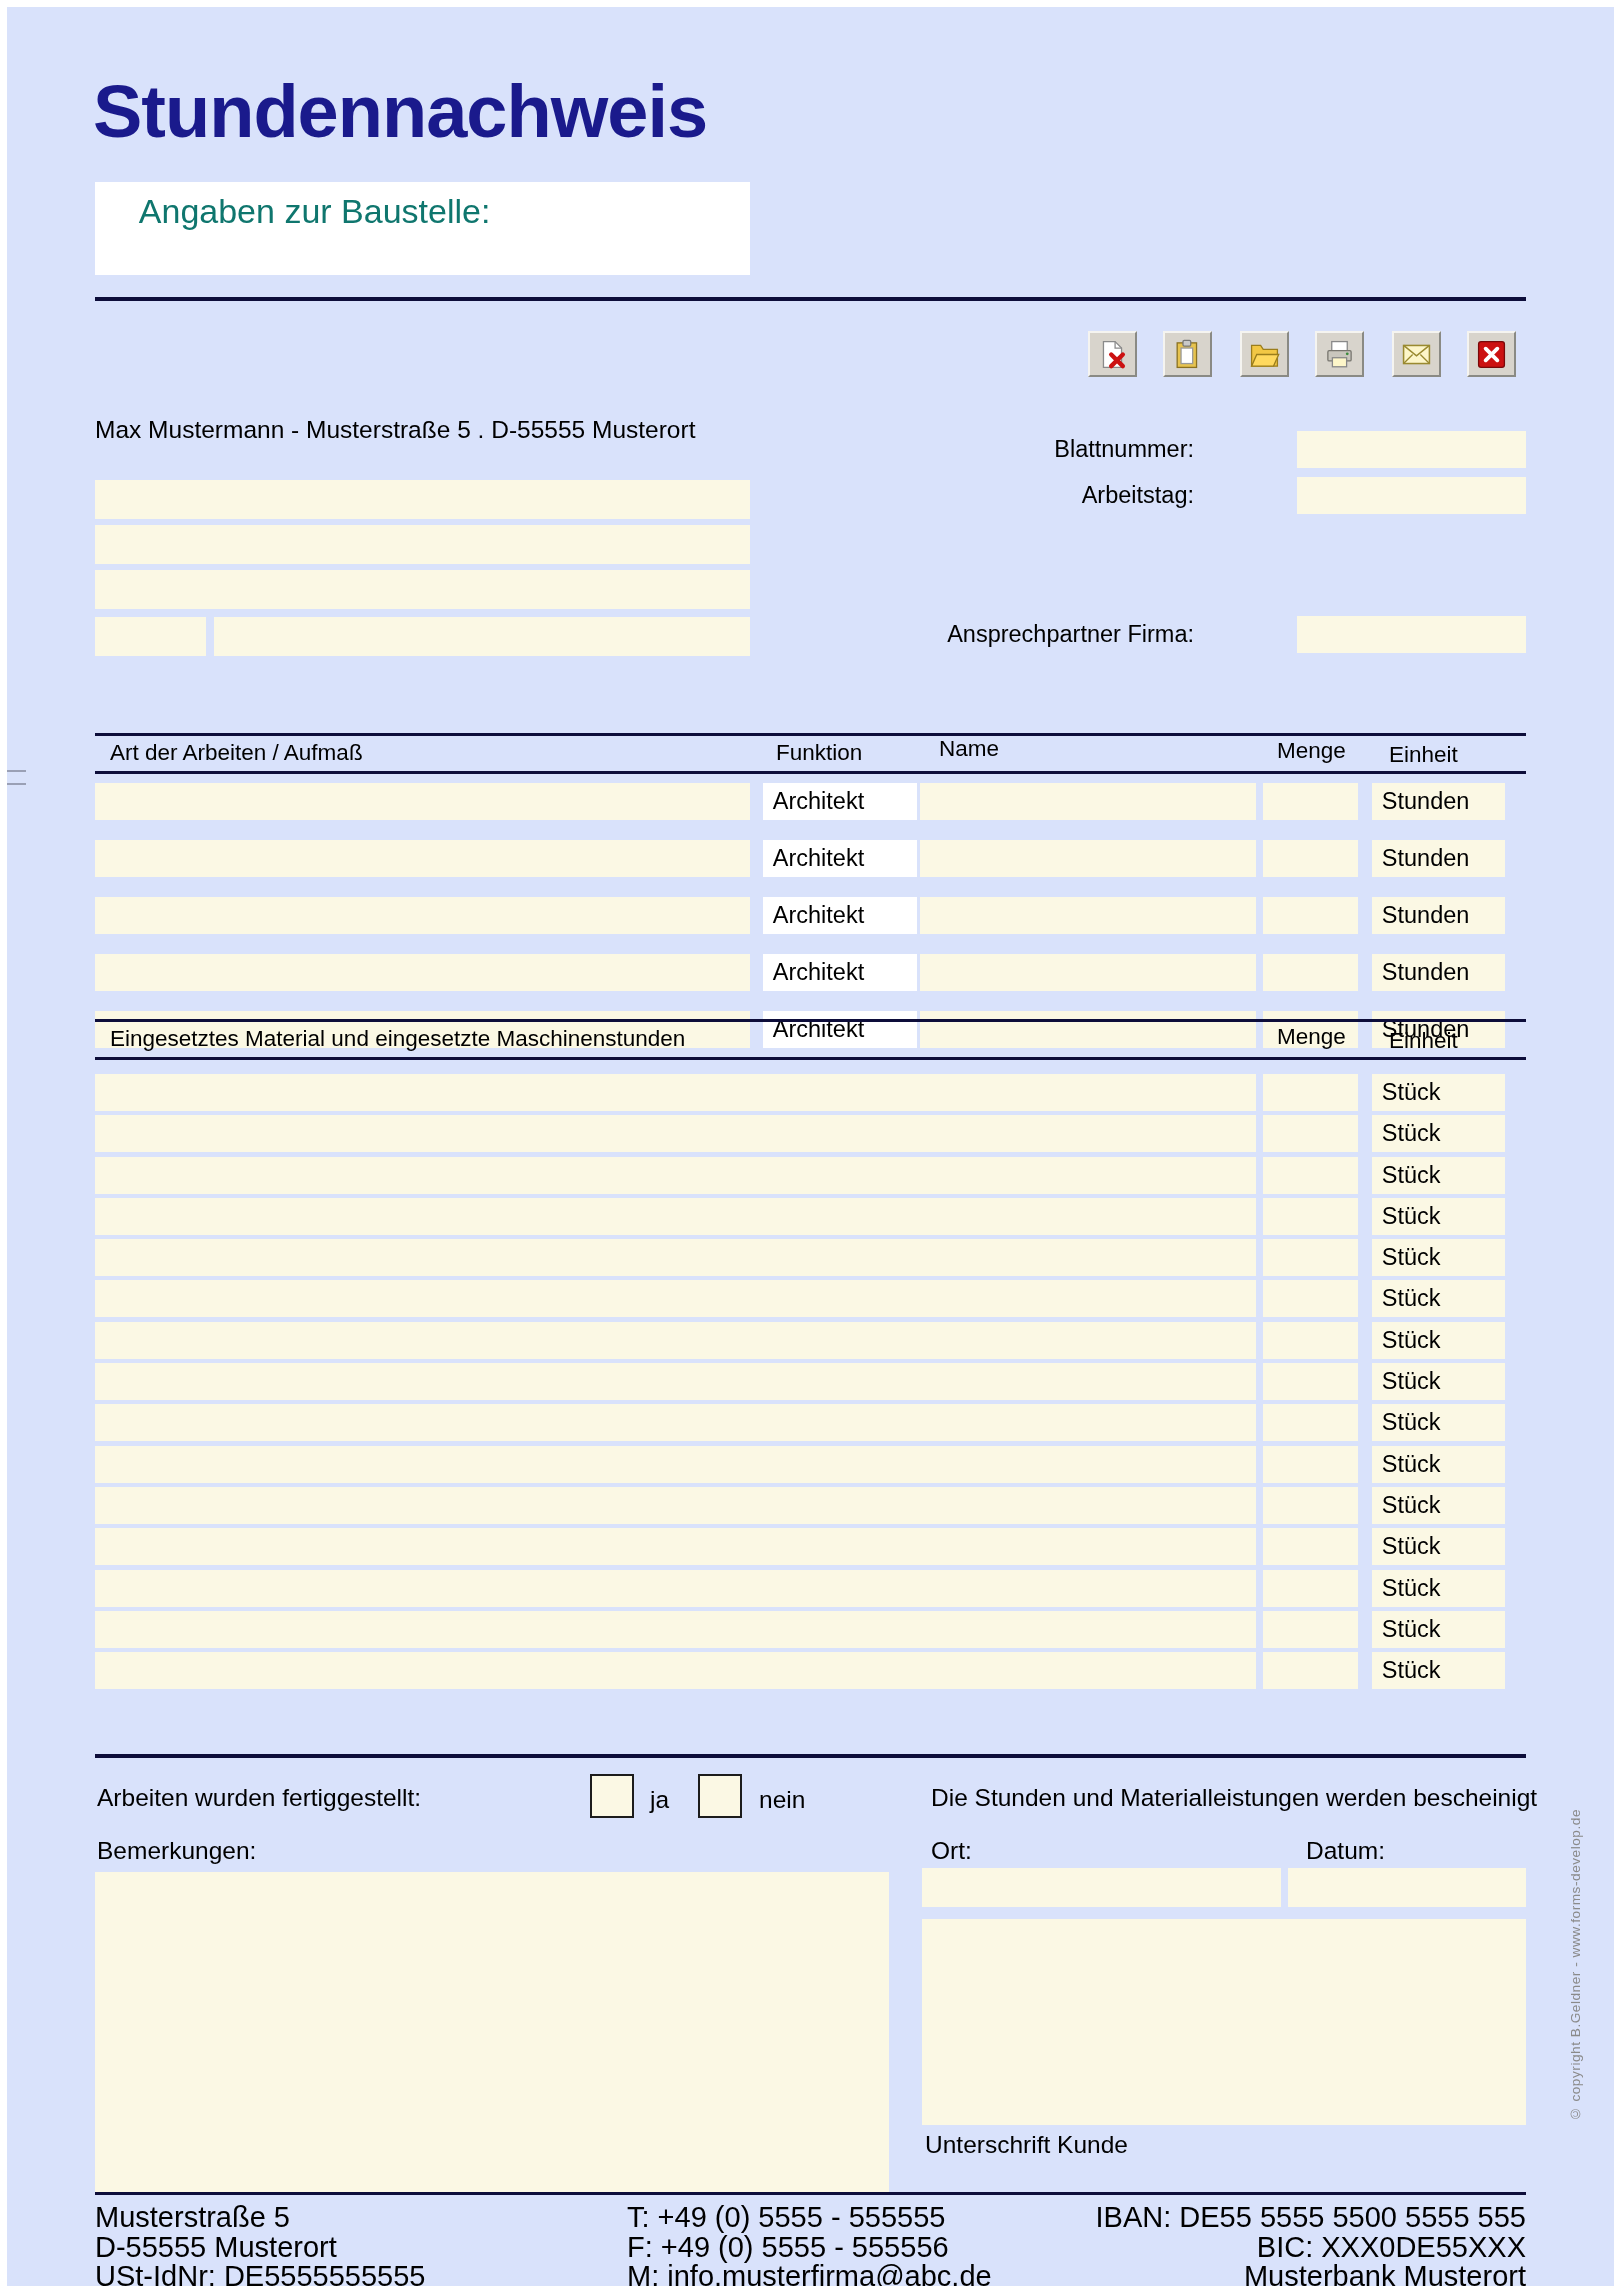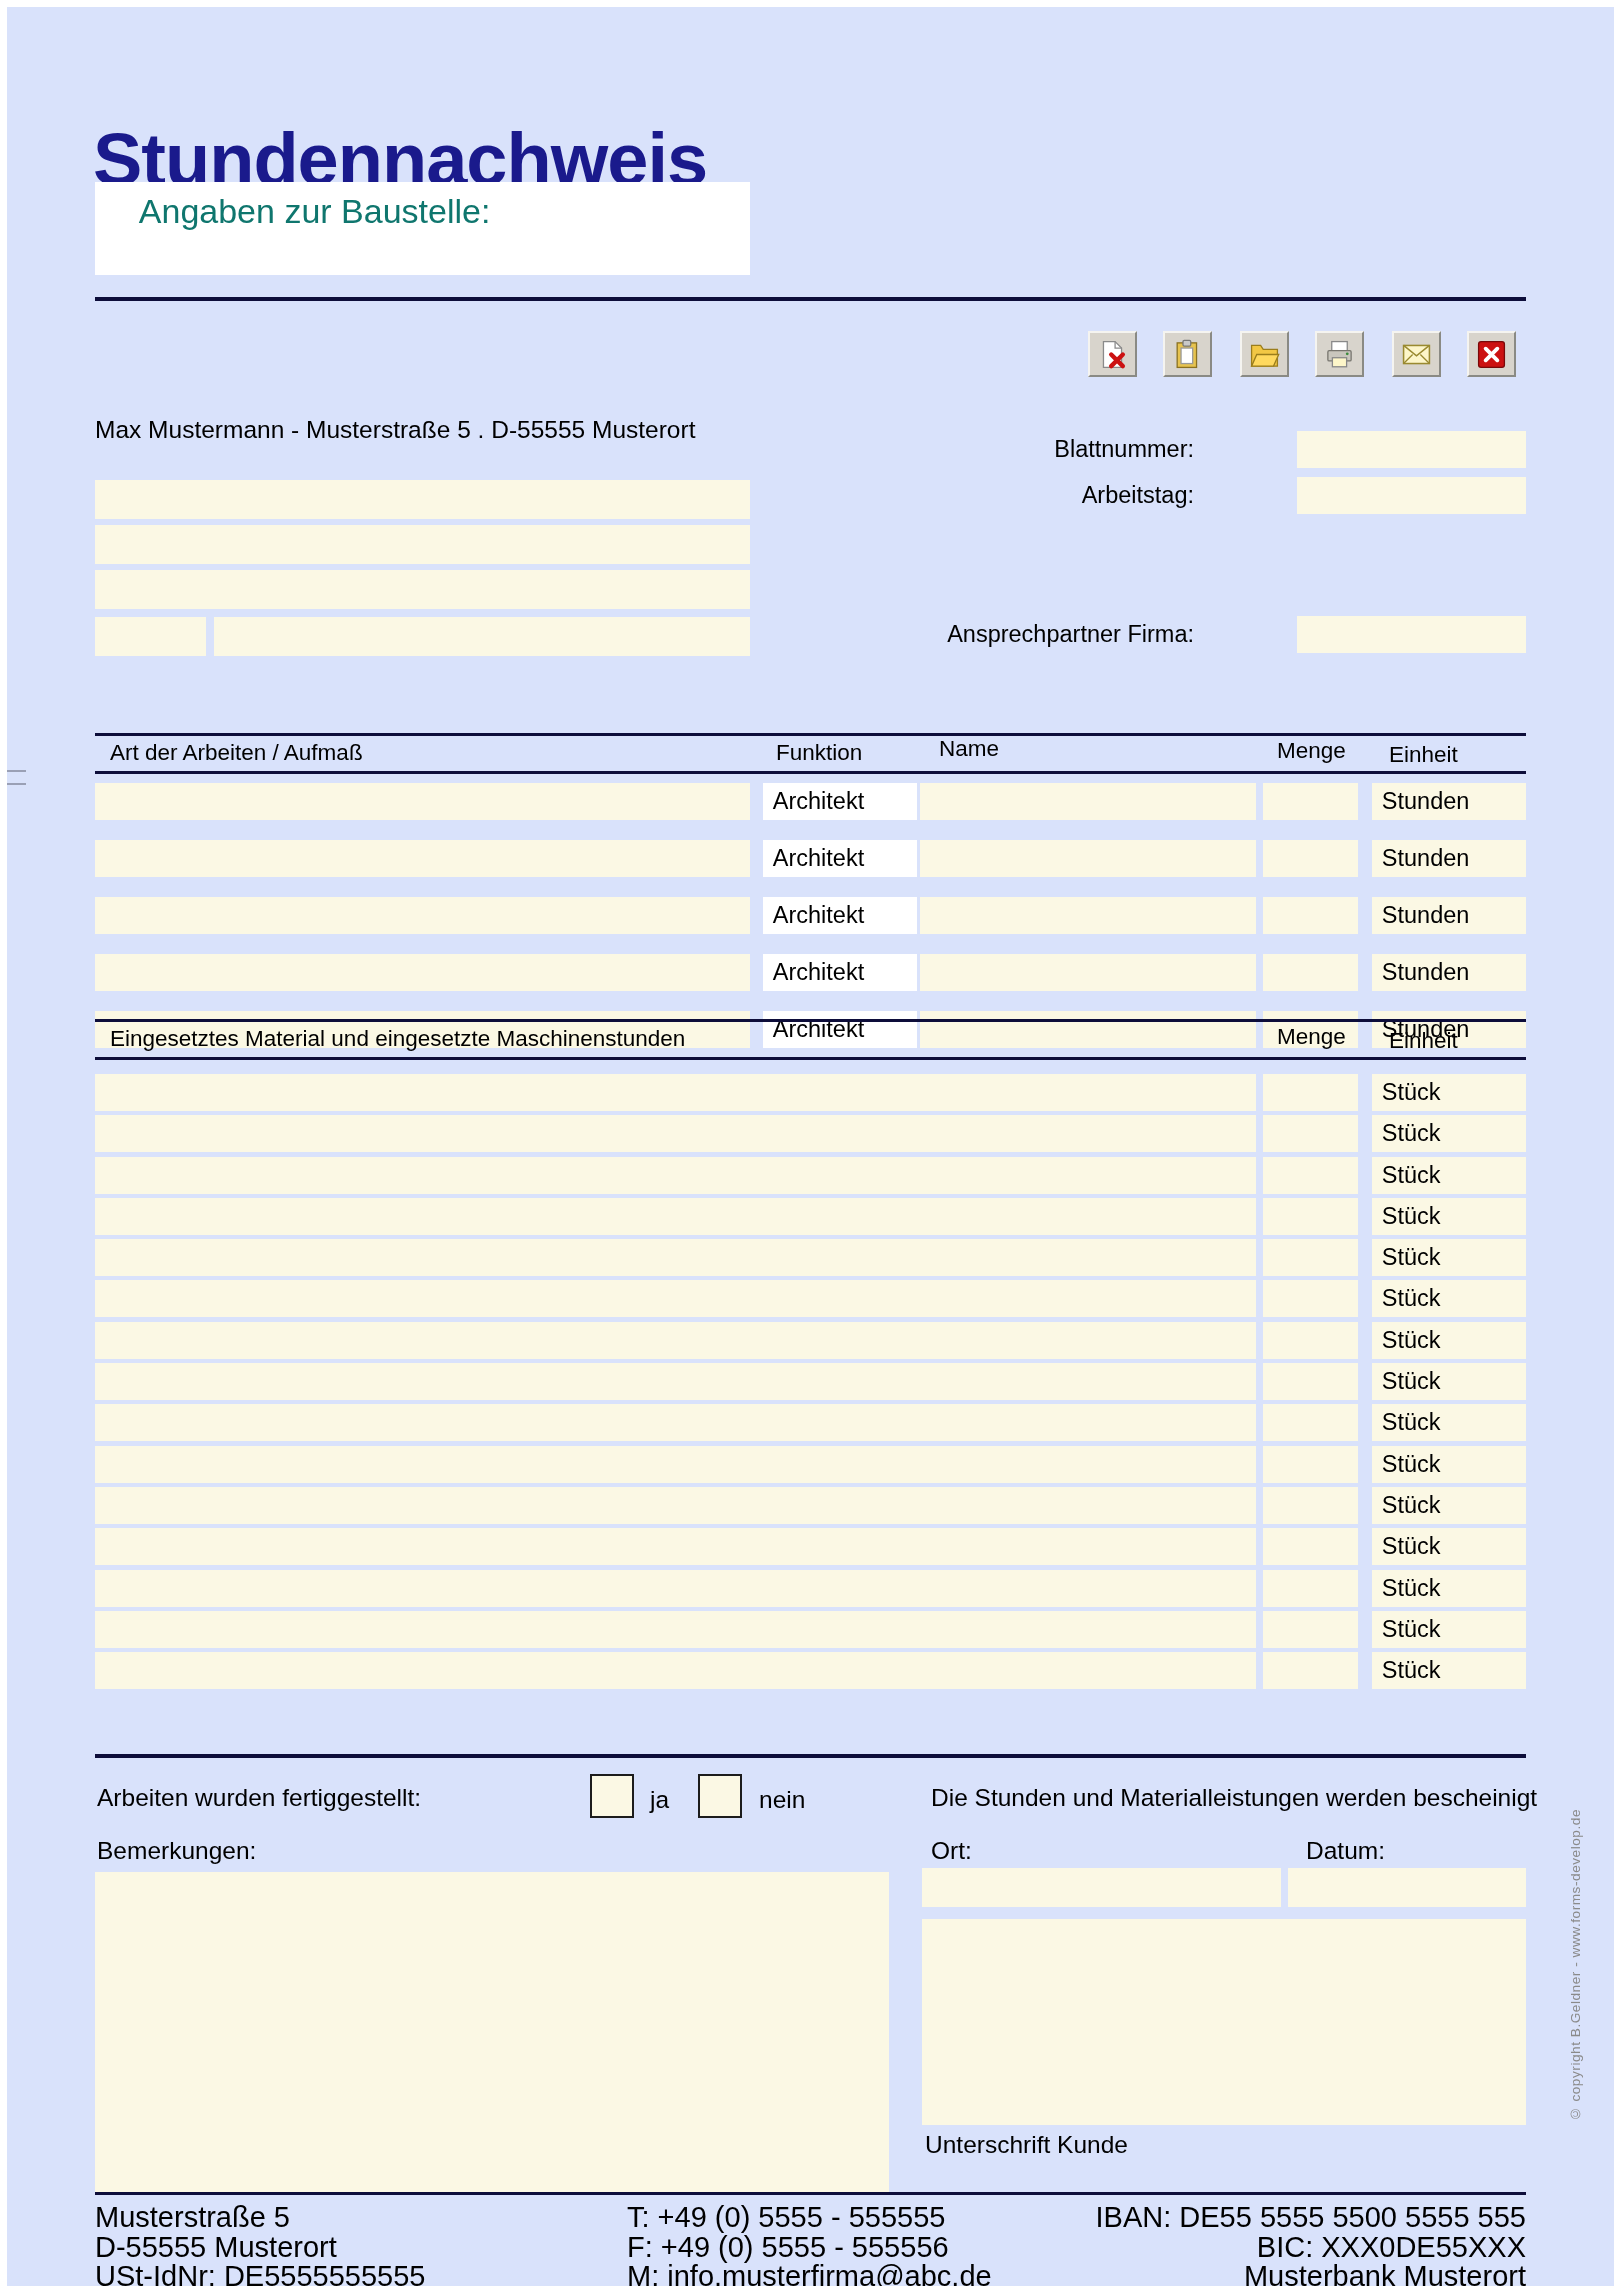--- a/index.html
+++ b/index.html
@@ -9,21 +9,21 @@
     --navy:#1a1a8c;
     --rule:#0d0d3a;
     --ink:#000;
   }
   *{box-sizing:border-box;margin:0;padding:0;}
   html,body{background:#fff;}
   body{font-family:"Liberation Sans","DejaVu Sans",sans-serif;color:var(--ink);}
   .page{position:relative;width:1621px;height:2293px;background:var(--bg);overflow:hidden;}
   .frame{position:absolute;inset:0;border:7.8px solid #fff;pointer-events:none;z-index:50;}
 
-  .title{position:absolute;left:93px;top:69px;font-size:74px;font-weight:bold;color:var(--navy);letter-spacing:-1px;margin-top:48px;}
+  .title{position:absolute;left:93px;top:69px;font-size:74px;font-weight:bold;color:var(--navy);letter-spacing:-1px;}
 
   .baustelle-box{position:absolute;left:95px;top:182px;width:655px;height:93px;background:#ffffff;}
   .baustelle-label{position:absolute;left:11.8px;top:9.8px;font-size:34px;color:#0f766e;margin-left:32px;}
 
   .rule{position:absolute;left:95px;width:1431px;background:var(--rule);}
 
   
   .tool-btn{position:absolute;top:331px;width:49px;height:46px;background:#d8d4cc;
     border-top:2px solid #f5f4f0;border-left:2px solid #f5f4f0;
     border-right:2px solid #8a8a84;border-bottom:2px solid #8a8a84;
@@ -43,21 +43,21 @@
 
   .work-rows{position:absolute;left:0;top:783px;width:1621px;display:flex;flex-direction:column;gap:20px;}
   .wrow{position:relative;height:37px;}
   .mat-rows{position:absolute;left:0;top:1074px;width:1621px;display:flex;flex-direction:column;gap:4.3px;}
   .mrow{position:relative;height:37px;}
   .fld{position:absolute;top:0;height:37px;background:var(--cream);font-size:23.5px;line-height:37px;padding:0 9.8px;white-space:nowrap;overflow:hidden;}
   .f-art{left:95px;width:655px;}
   .f-fun{left:763px;width:154px;background:#ffffff;}
   .f-nam{left:920px;width:336px;}
   .f-men{left:1263px;width:95px;}
-  .f-ein{left:1372px;width:154px;}
+  .f-ein{left:1372px;width:133px;}
   .f-mat{left:95px;width:1161px;}
 
   .sec-label{position:absolute;font-size:24.5px;}
   .checkbox{position:absolute;top:1774px;width:44px;height:44px;background:var(--cream);border:2.9px solid #1c1c1c;}
   .bigbox{position:absolute;background:var(--cream);}
 
   .footer-line{position:absolute;font-size:29px;line-height:29px;white-space:nowrap;}
   .f-right{text-align:right;}
 
   .copyright{position:absolute;left:1568px;top:1809px;writing-mode:vertical-rl;transform:rotate(180deg);

